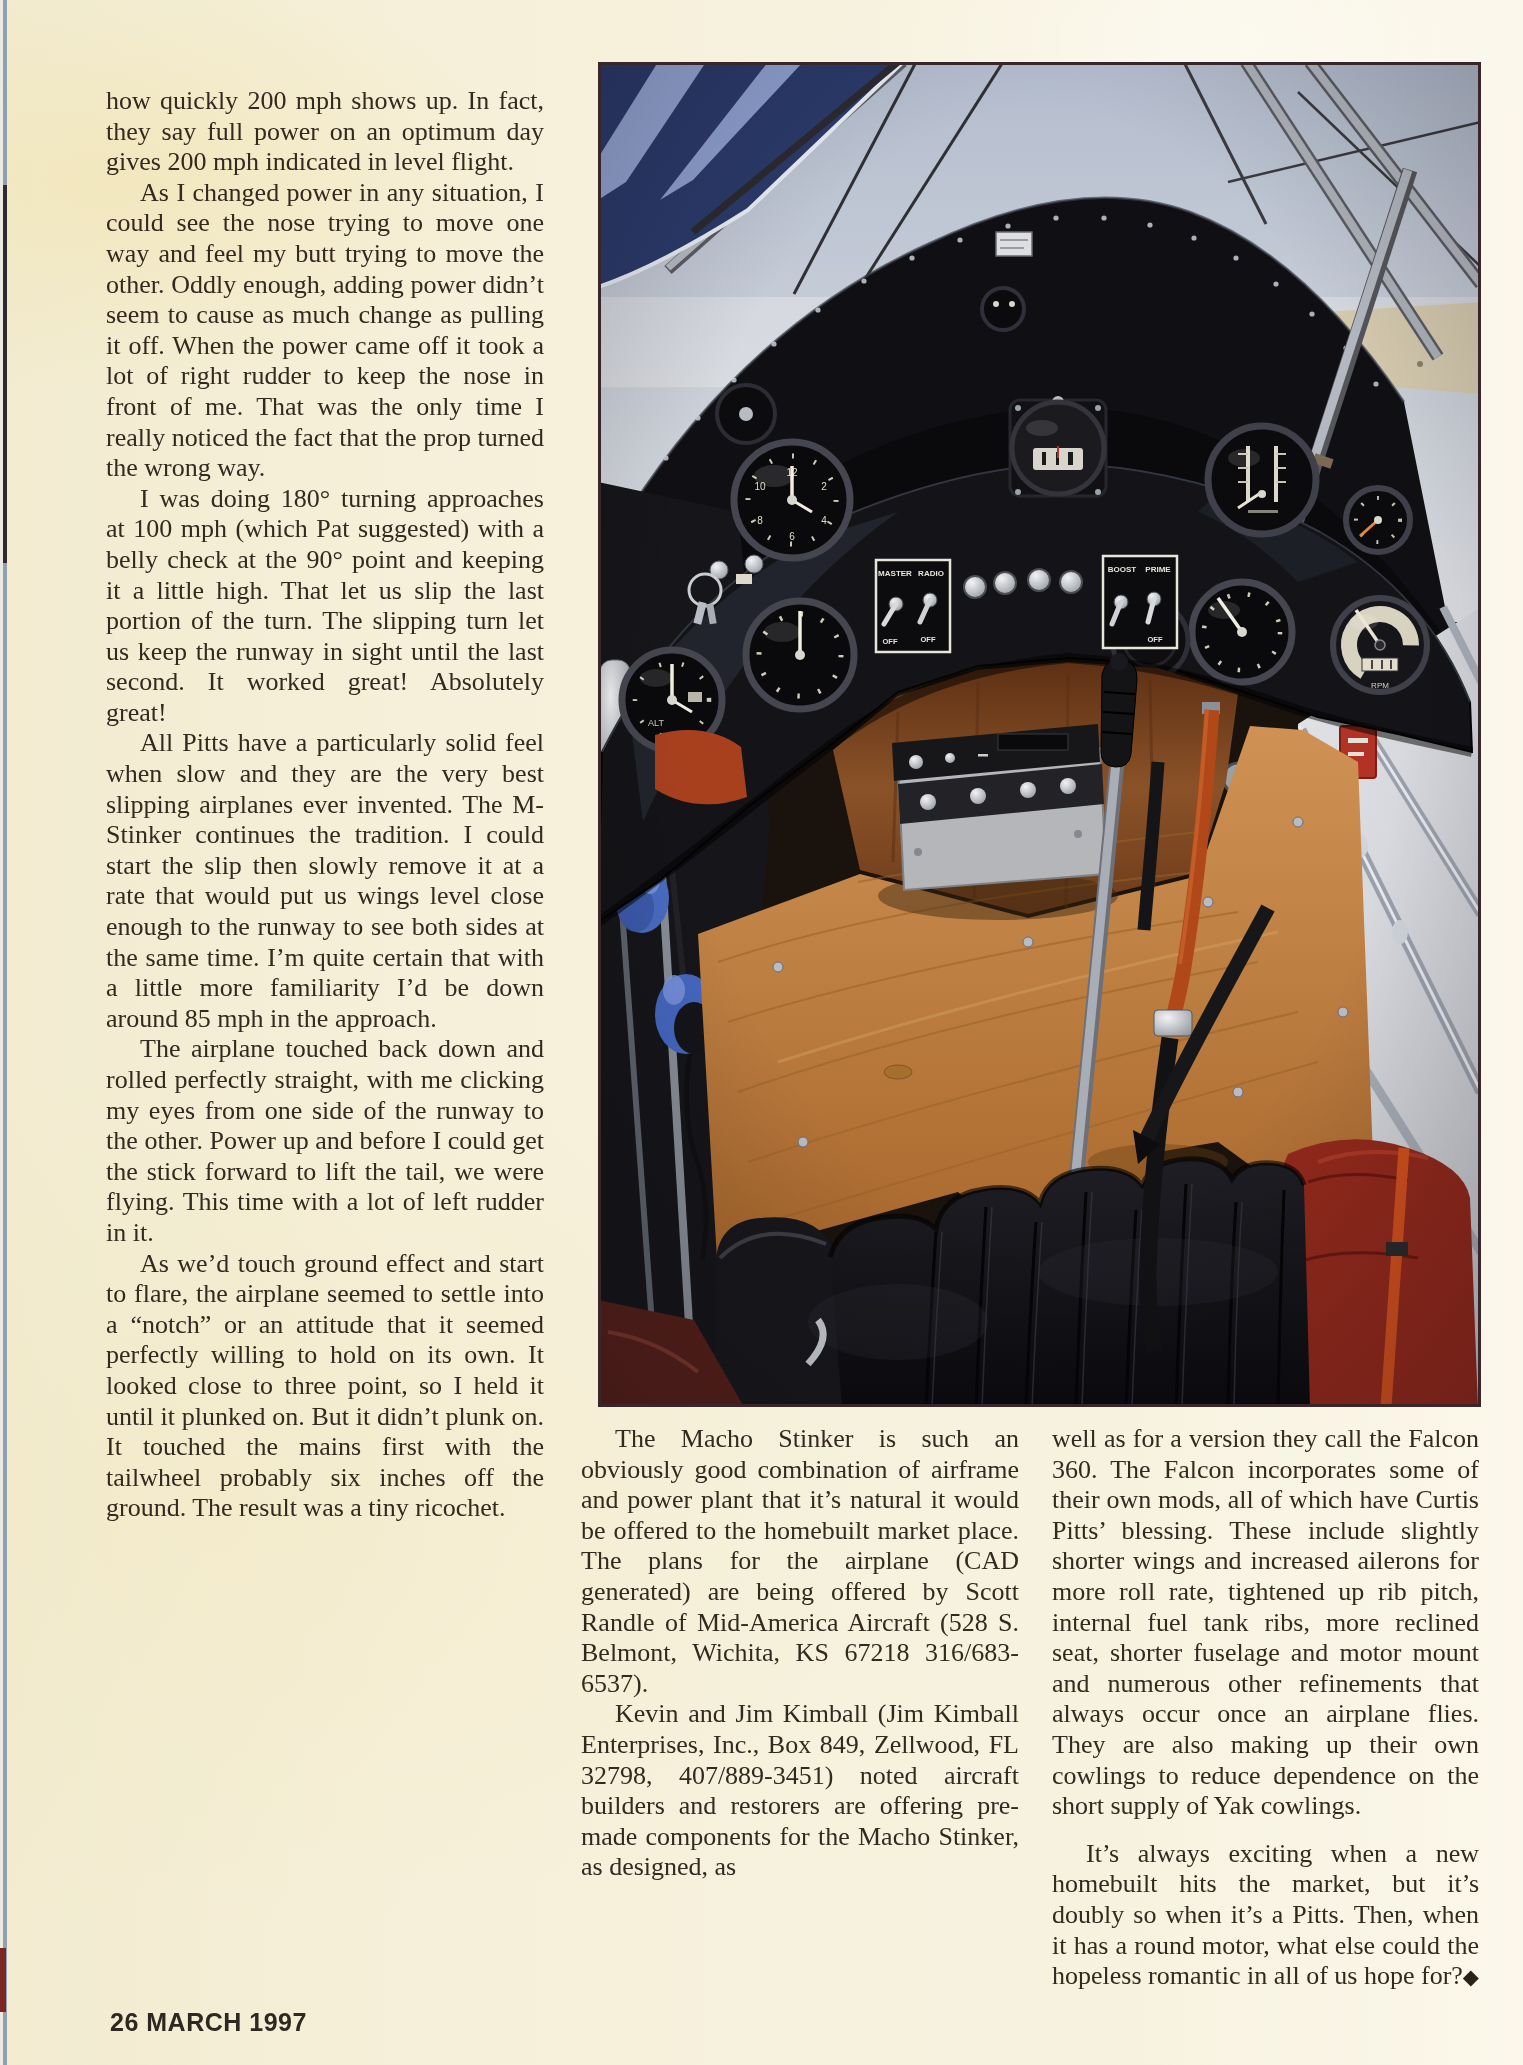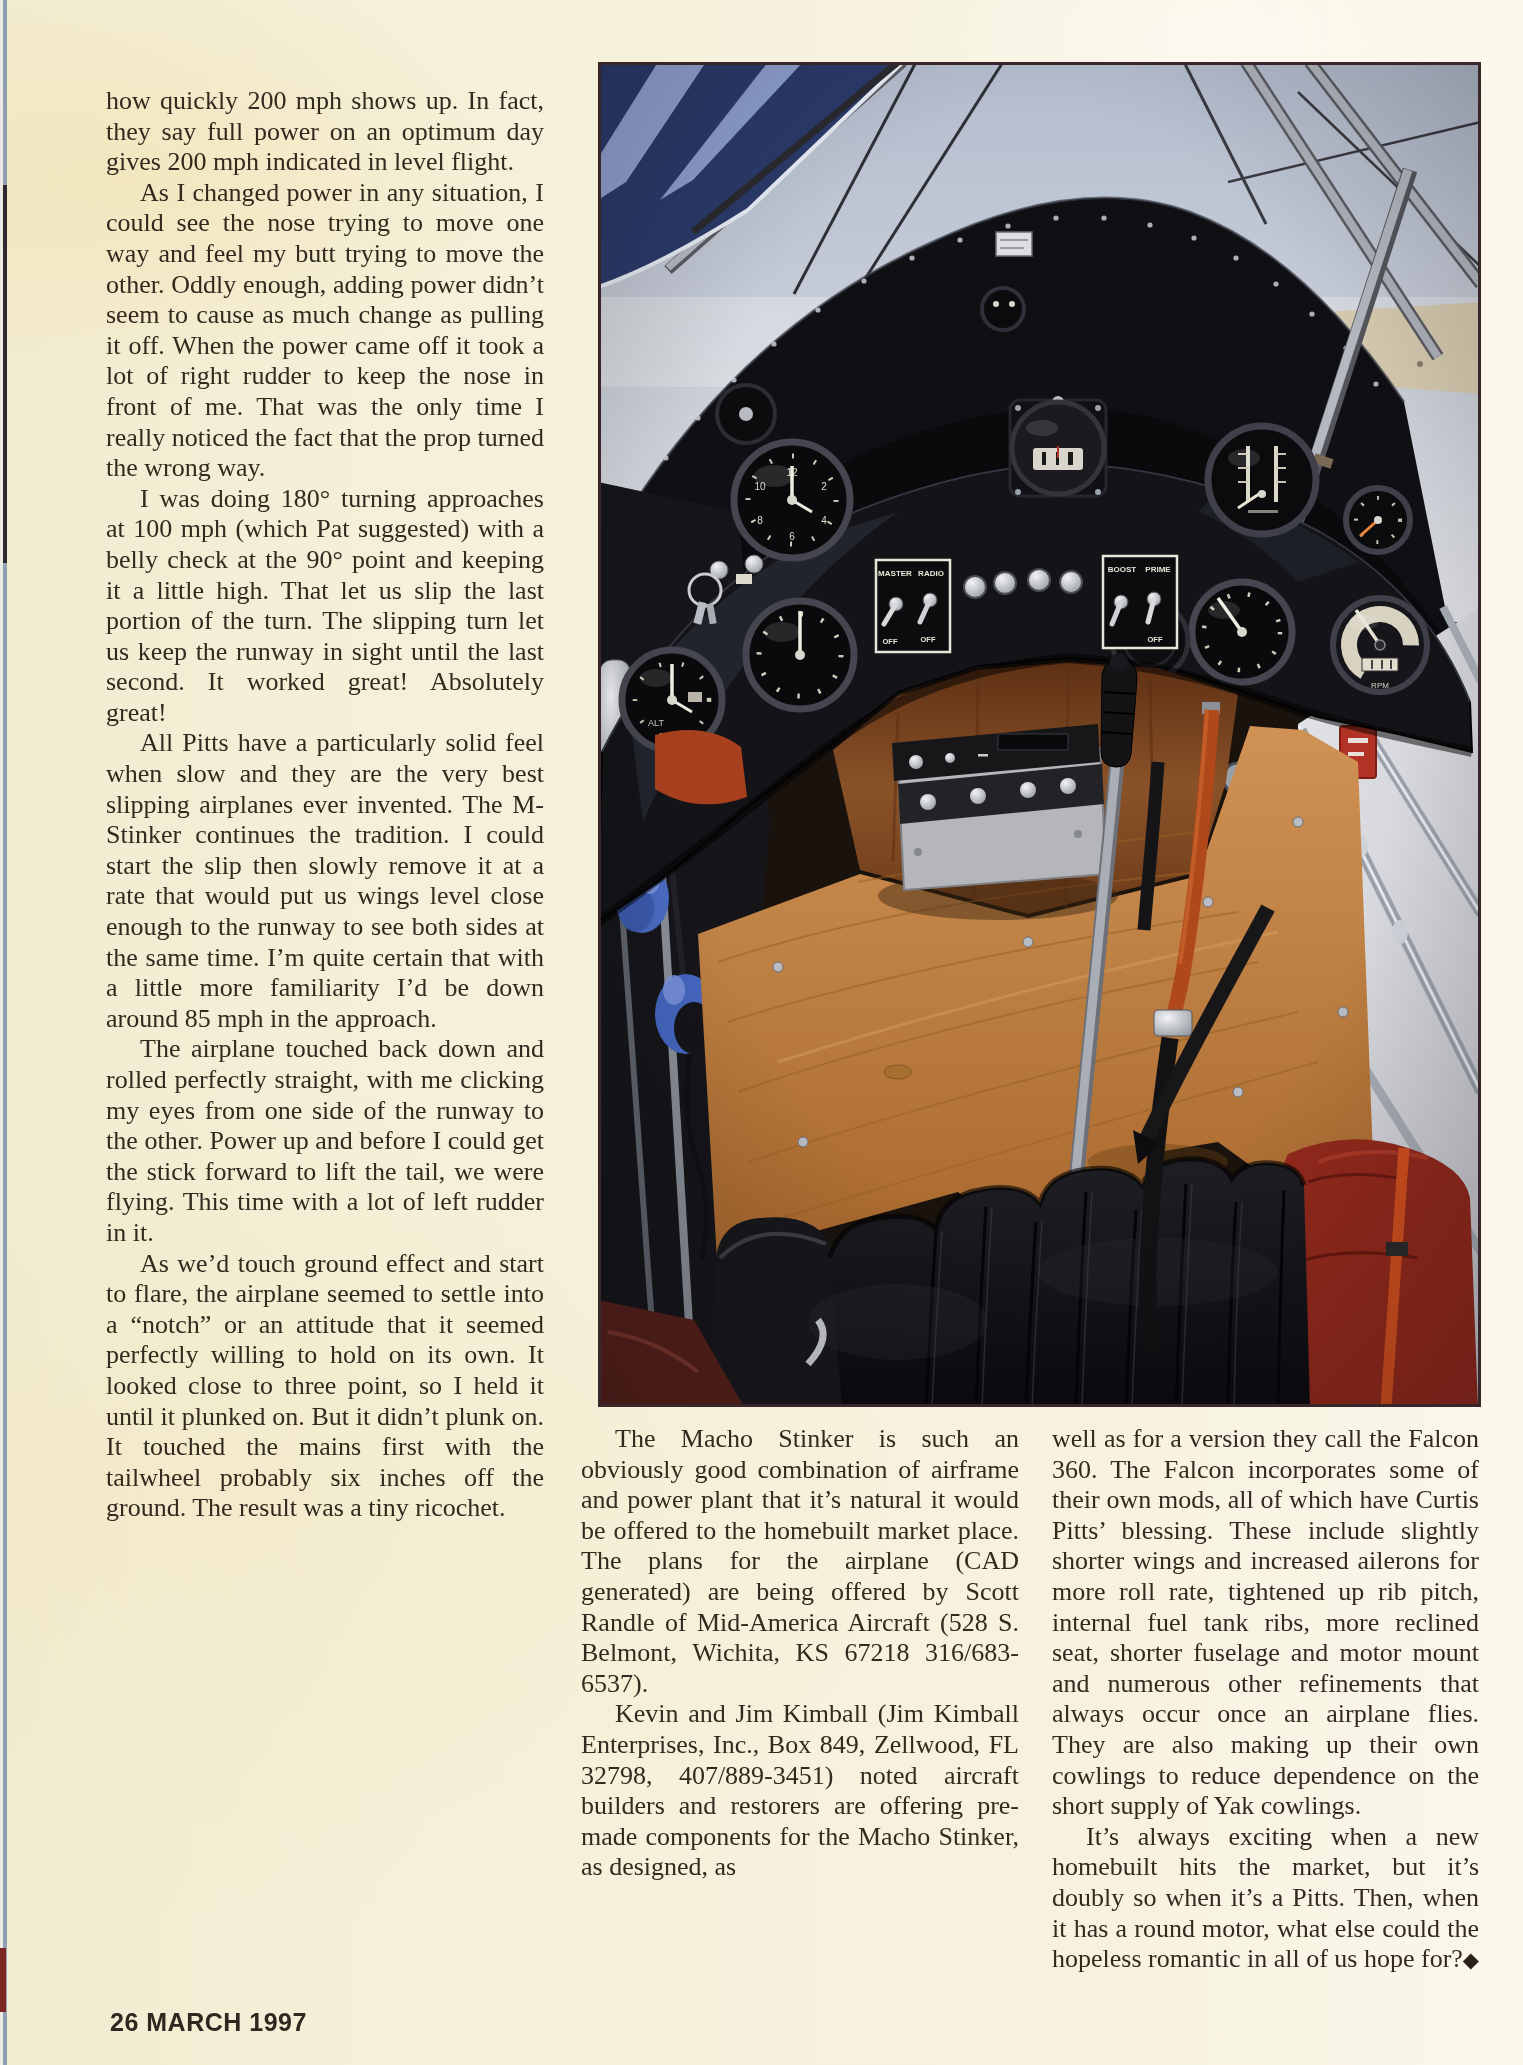--- a/index.html
+++ b/index.html
@@ -15,21 +15,21 @@
   .edge-paper{position:absolute;left:0;top:0;width:3px;height:100%;background:#ecebe3;}
   .edge-line{position:absolute;left:3px;top:0;width:4px;height:100%;background:#8fa0b0;}
   .edge-dark{position:absolute;left:3px;top:185px;width:4px;height:378px;background:#2e2a30;}
   .edge-red{position:absolute;left:0;top:1948px;width:6px;height:64px;background:#7c2622;}
   .col{position:absolute;color:#33291f;font-size:26px;line-height:30.6px;text-align:justify;}
   .col p{margin:0;}
   .col p.ind{text-indent:34px;}
   .col1{left:106px;top:86px;width:438px;}
   .col2{left:581px;top:1424px;width:438px;}
   .col3{left:1052px;top:1424px;width:427px;}
-  .lastp{position:relative;}
+  .lastp{position:relative;margin-top:17px;}
   .endmark{position:absolute;right:0;bottom:4px;font-size:21px;color:#2a211b;line-height:1;}
   .footer{position:absolute;left:110px;top:2008px;font-family:"Liberation Sans",sans-serif;
           font-size:25px;color:#2f2821;letter-spacing:.5px;font-weight:bold;}
   .photo{position:absolute;left:598px;top:62px;width:883px;height:1345px;margin:0;}
   .photo svg{display:block;}
 </style>
 </head>
 <body>
 
 <div class="page">

